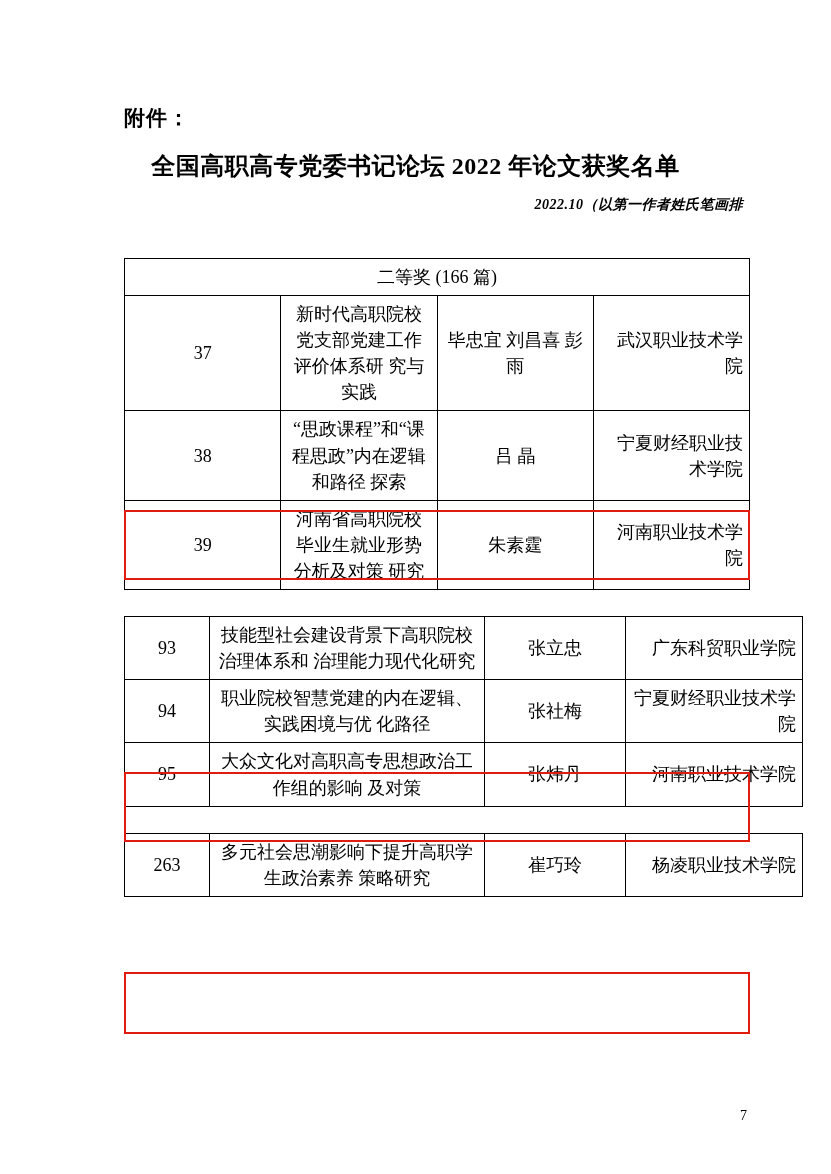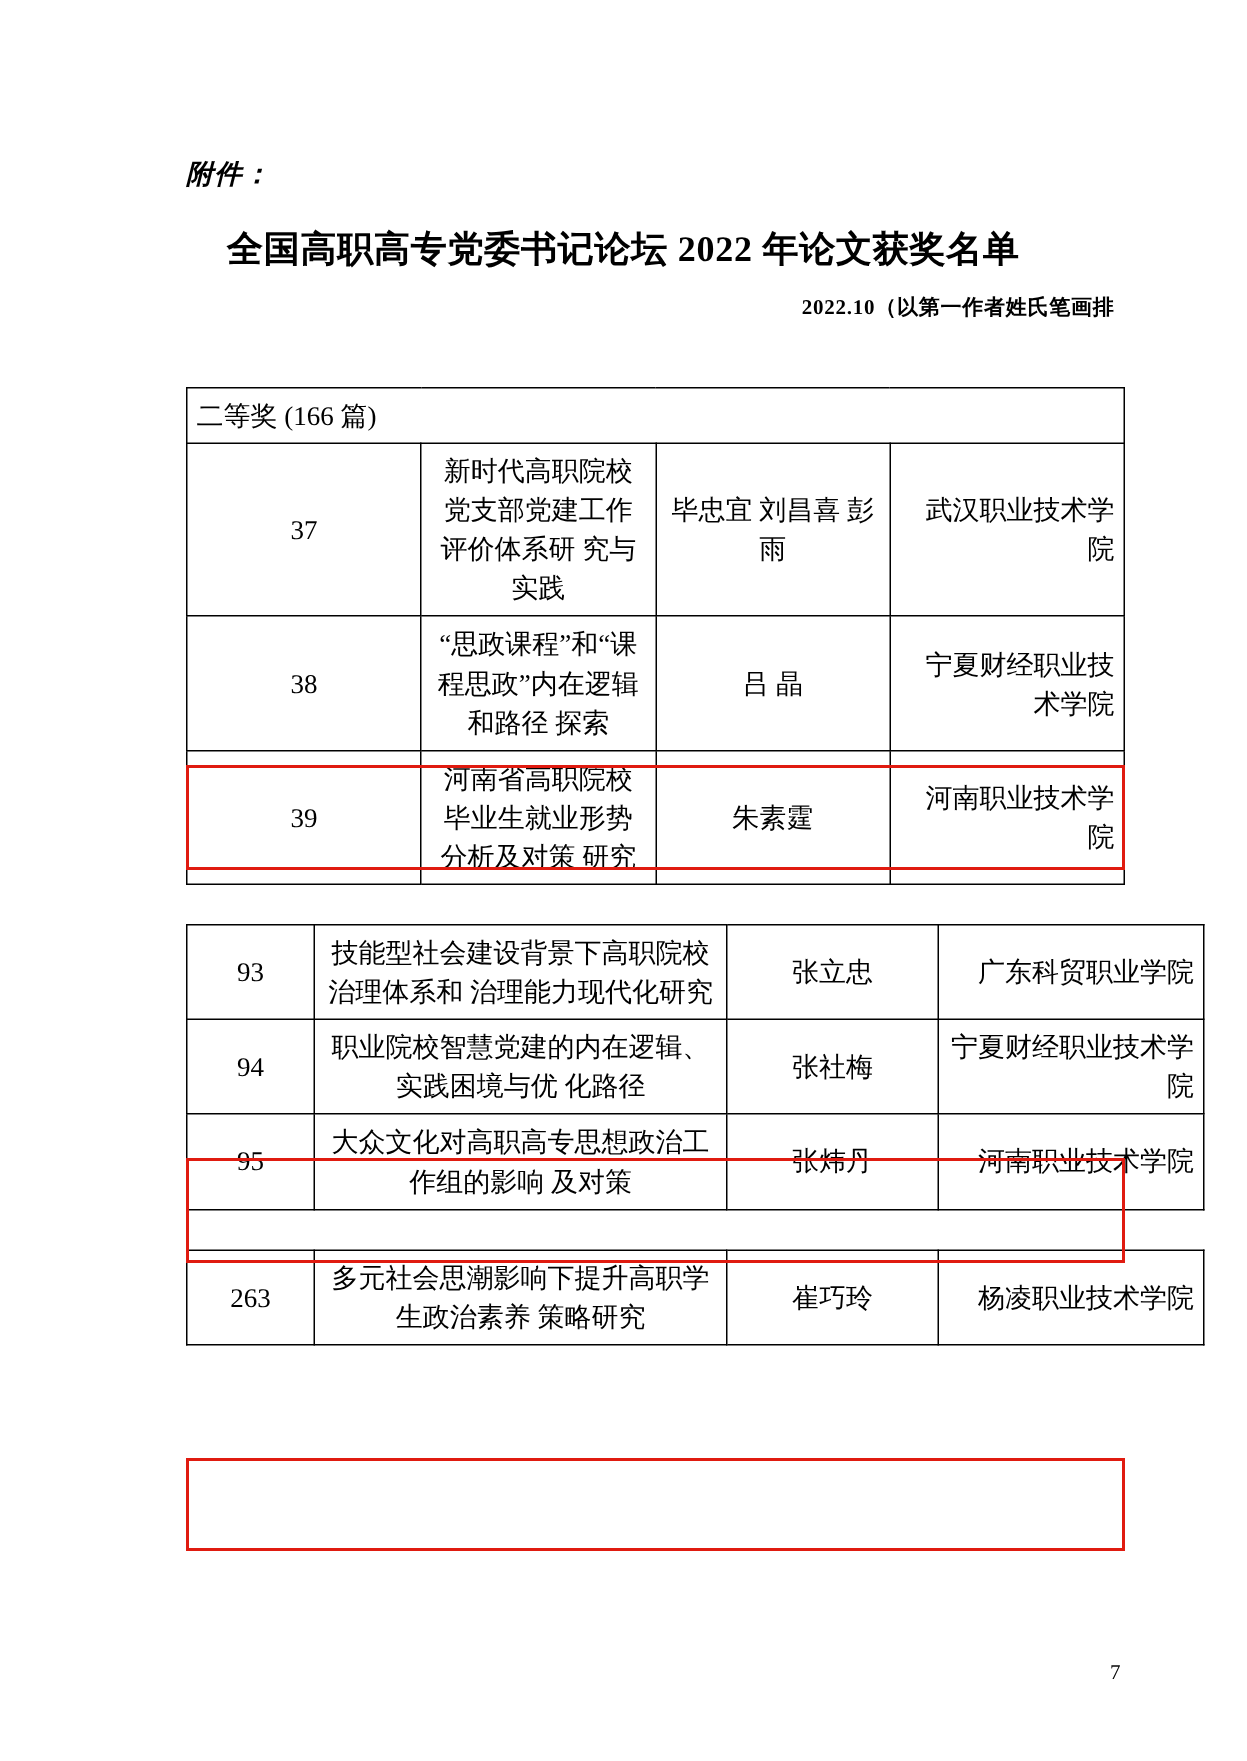--- a/index.html
+++ b/index.html
@@ -19,42 +19,42 @@
     width: 831px;
     height: 1174px;
     position: relative;
     box-sizing: border-box;
     padding: 0;
   }
   .attachment-label {
     position: absolute;
     left: 124px;
     top: 104px;
-    font-size: 18px;
+    font-size: 21px;
     font-weight: bold;
     letter-spacing: 1px;
-    font-style: italic;
   }
   .doc-title {
     position: absolute;
     left: 0;
     right: 0;
     top: 150px;
     text-align: center;
     font-size: 24px;
     font-weight: bold;
     letter-spacing: 0.5px;
   }
   .doc-subtitle {
     position: absolute;
     right: 88px;
     top: 196px;
     font-size: 14px;
     font-weight: bold;
     letter-spacing: 0.5px;
+    font-style: italic;
   }
   .tables-area {
     position: absolute;
     left: 124px;
     top: 258px;
     width: 626px;
   }
   table.award-table {
     border-collapse: collapse;
     width: 626px;
@@ -62,21 +62,21 @@
   }
   table.award-table td, table.award-table th {
     border: 1px solid #000000;
     padding: 5px 6px;
     font-size: 18px;
     vertical-align: middle;
     line-height: 1.45;
     font-weight: normal;
   }
   .band-head td {
-    text-align: left;
+    text-align: center;
     font-size: 21px;
     font-weight: bold;
     padding: 7px 6px;
   }
   .col-head td {
     text-align: center;
     font-size: 19px;
     font-weight: bold;
     padding: 6px 6px;
   }

